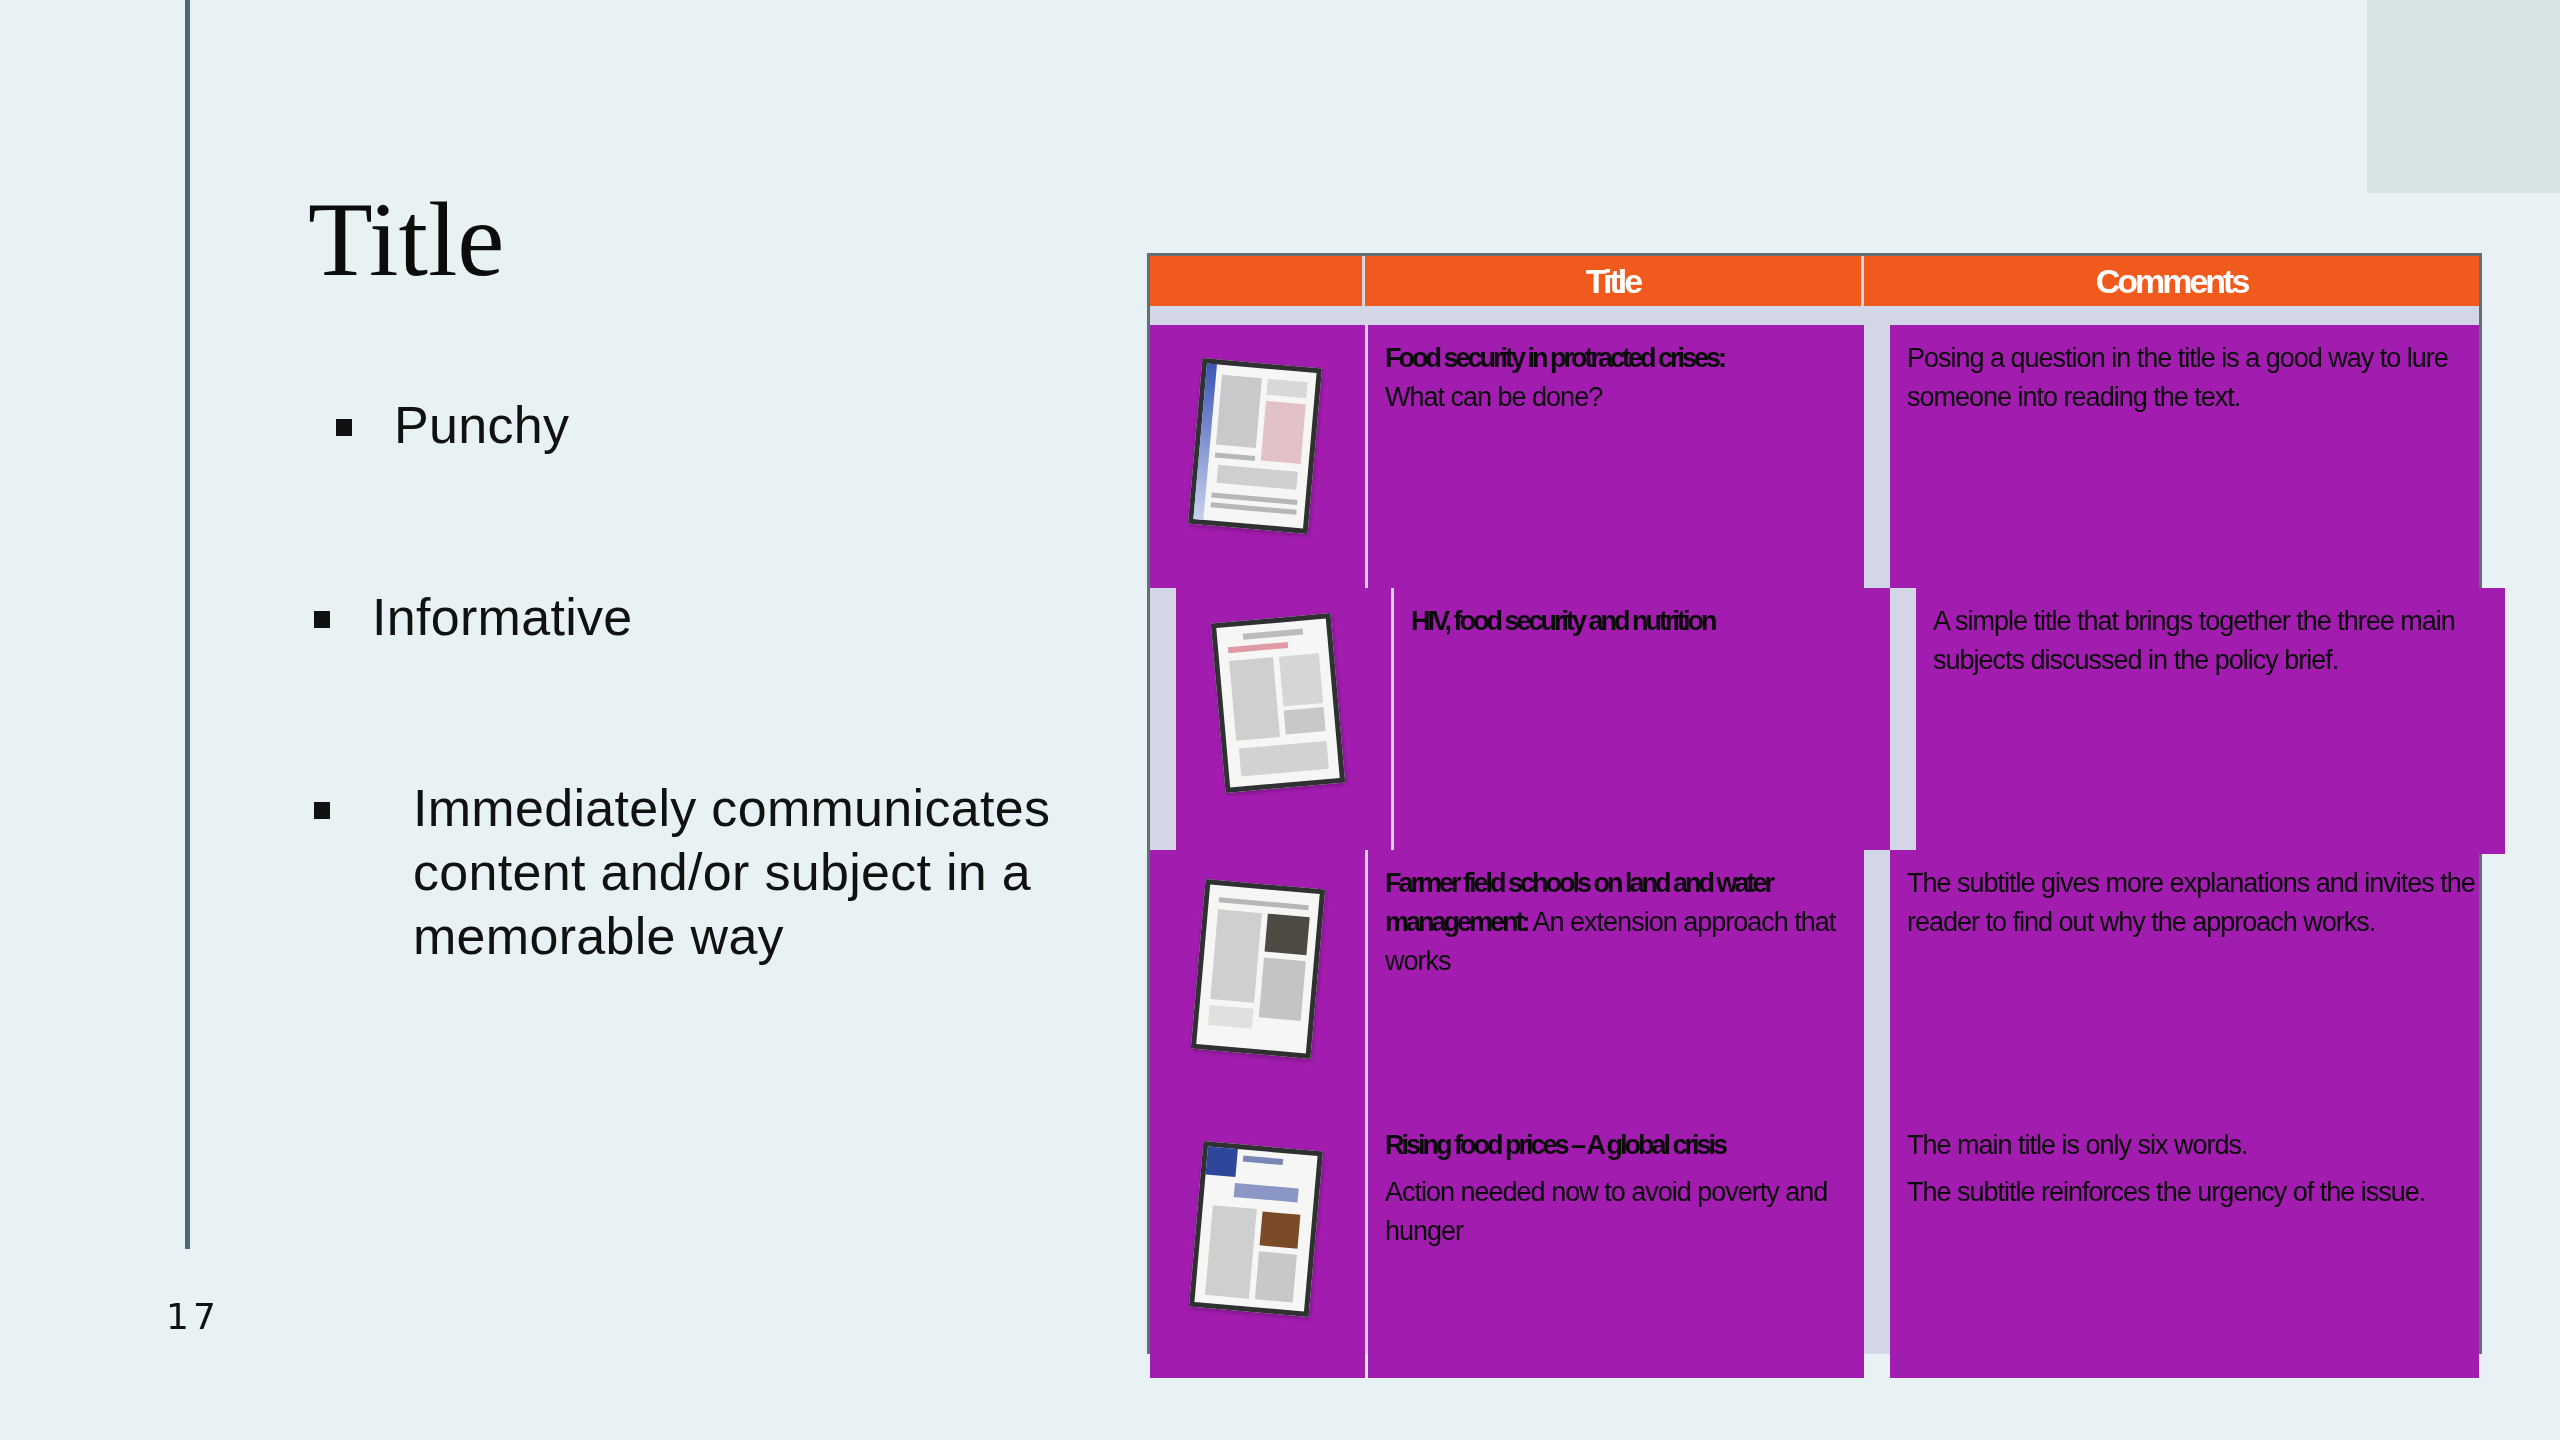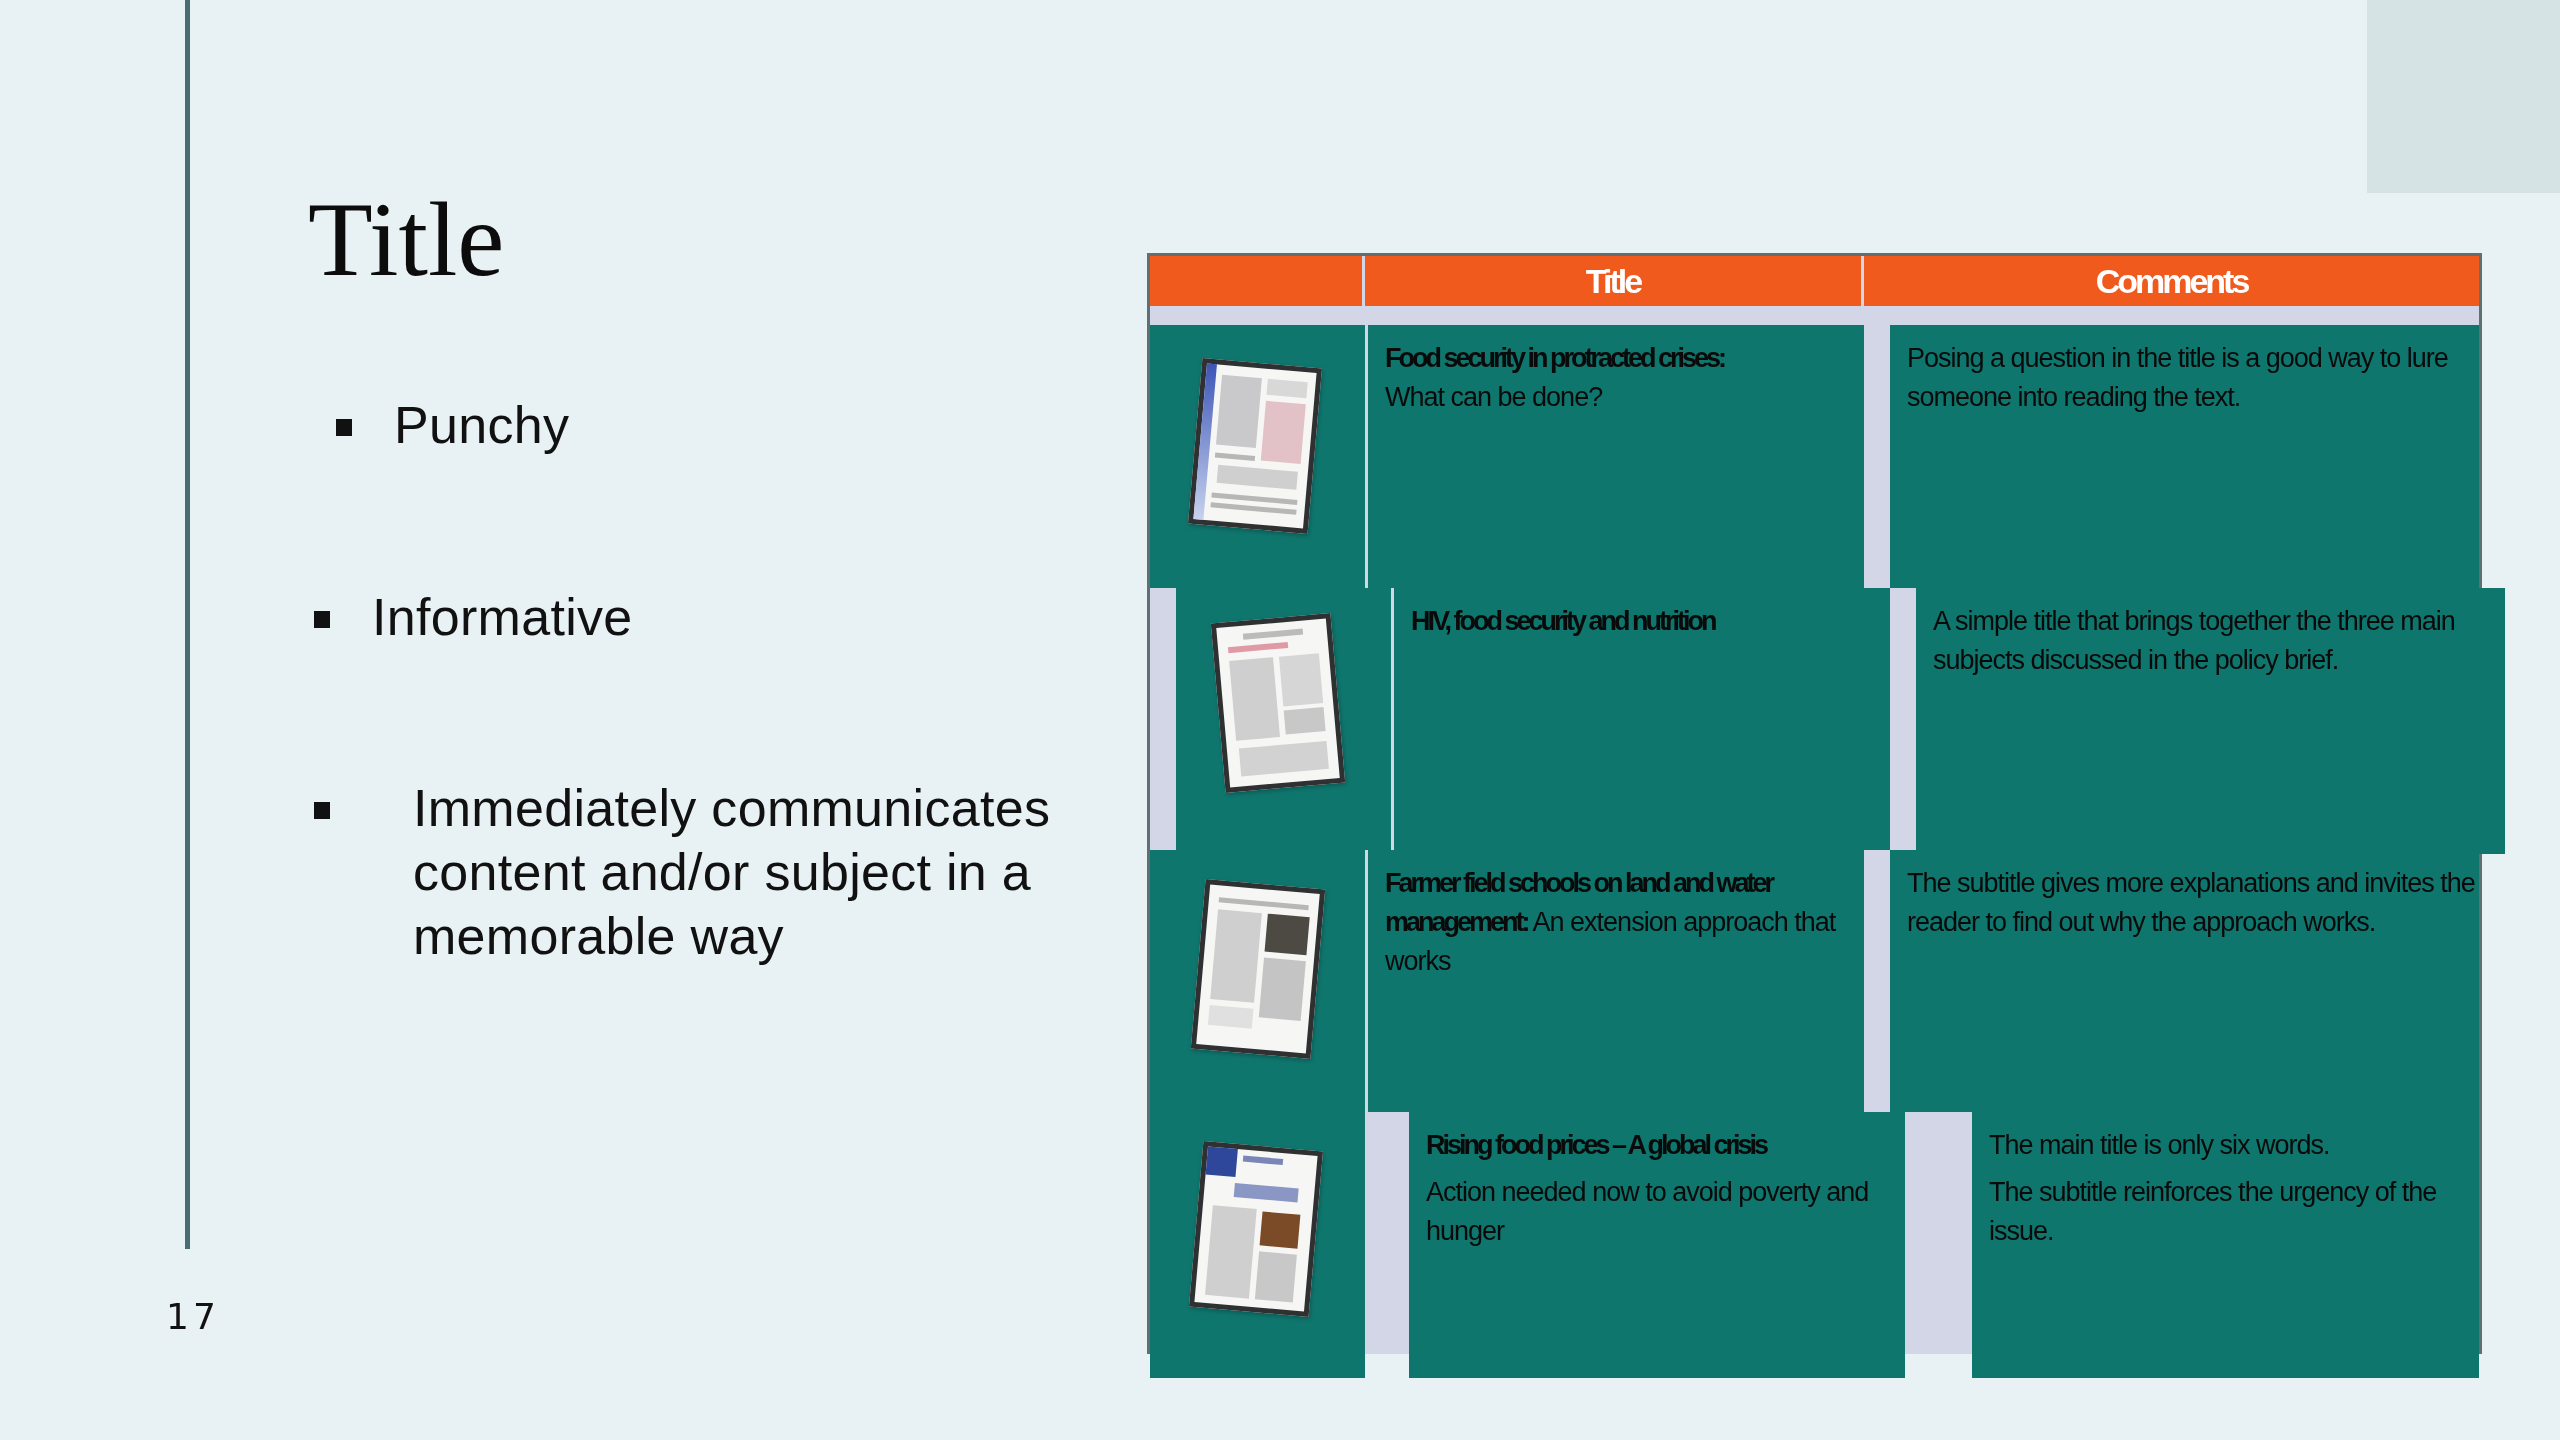--- a/index.html
+++ b/index.html
@@ -38,21 +38,21 @@
   }
   .thead .hc { height: 50px; color: #fff; font-weight: bold; font-size: 34px; letter-spacing: -3px;
     display: flex; align-items: center; justify-content: center; box-sizing: border-box; }
   .col1 { width: 215px; }
   .col2 { width: 499px; }
   .col3 { flex: 1; }
   .thead .hc.col1, .thead .hc.col2 { border-right: 3px solid #d2d6e7; }
   .trow {
     position: absolute; left: 0; width: 100%; height: 242px; display: flex; background: #d2d6e7;
   }
-  .cell { background: #0f766e; height: 266px; box-sizing: border-box; }
+  .cell { background: #a21caf; height: 266px; box-sizing: border-box; }
   .cell.col1, .cell.col2 { margin-right: 3px; }
   .cell.col1 { width: 215px; position: relative; }
   .cell.col2 { width: 496px; padding: 14px 16px 0 17px; }
   .cell.col3 { flex: 1; padding: 14px 4px 0 17px; margin-left: 23px; }
   .ct { font-size: 27px; line-height: 39px; letter-spacing: -1px; color: #0a0a0a; }
   .ct b { font-weight: bold; letter-spacing: -3px; }
   .ct p { margin: 0 0 8px 0; }
   .ct p.tight { margin-bottom: 0; }
 
   .thumb {
@@ -148,21 +148,21 @@
       </div>
     </div>
     <div class="cell col2 ct">
       <p><b>Farmer field schools on land and water management:</b> <span>An extension approach that works</span></p>
     </div>
     <div class="cell col3 ct">
       <p>The subtitle gives more explanations and invites the reader to find out why the approach works.</p>
     </div>
   </div>
 
-  <div class="trow" style="top:856px;gap:41px;">
+  <div class="trow" style="top:856px;">
     <div class="cell col1">
       <div class="thumb" style="left:46px;top:34px;height:166px;">
         <div class="blk" style="left:0;top:0;width:30px;height:28px;background:#2f479b;"></div>
         <div class="blk" style="left:36px;top:6px;width:40px;height:6px;background:#7a86b8;"></div>
         <div class="blk" style="left:30px;top:34px;width:64px;height:14px;background:#8a96c4;"></div>
         <div class="blk" style="left:10px;top:58px;width:44px;height:90px;background:#cfcfcf;"></div>
         <div class="blk" style="left:60px;top:60px;width:38px;height:34px;background:#7b4a26;"></div>
         <div class="blk" style="left:60px;top:100px;width:38px;height:48px;background:#c8c8c8;"></div>
       </div>
     </div>

